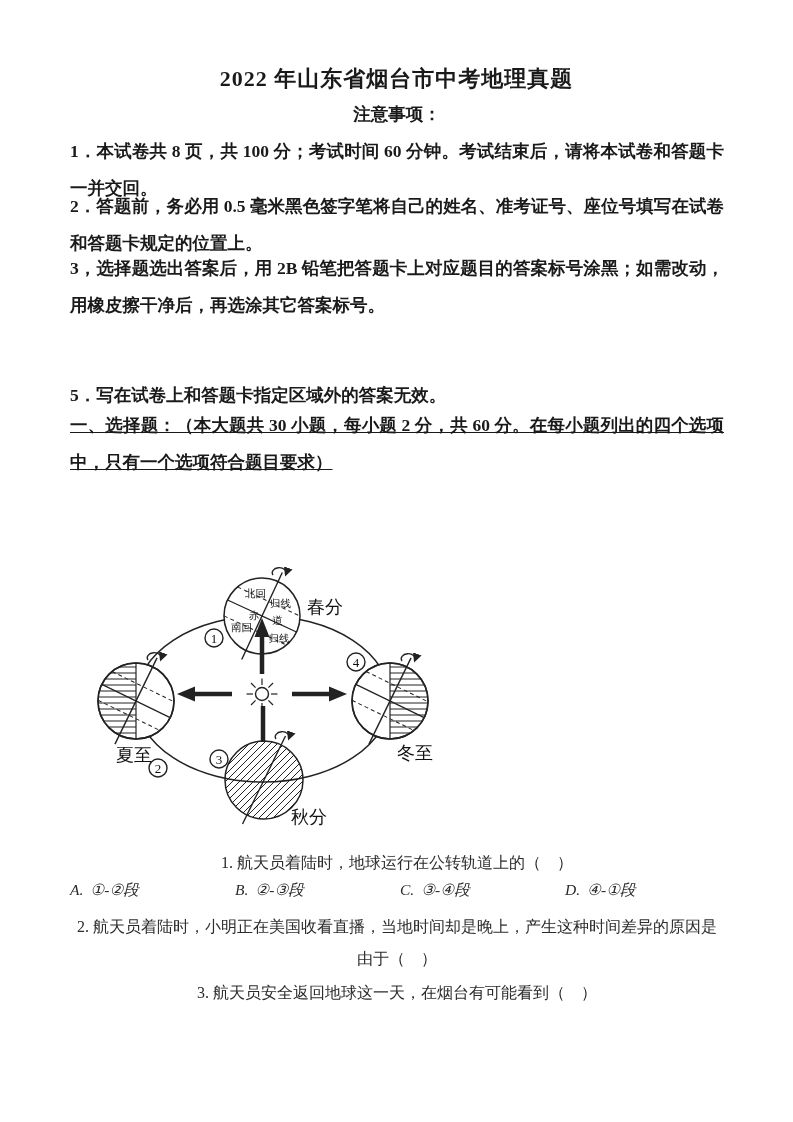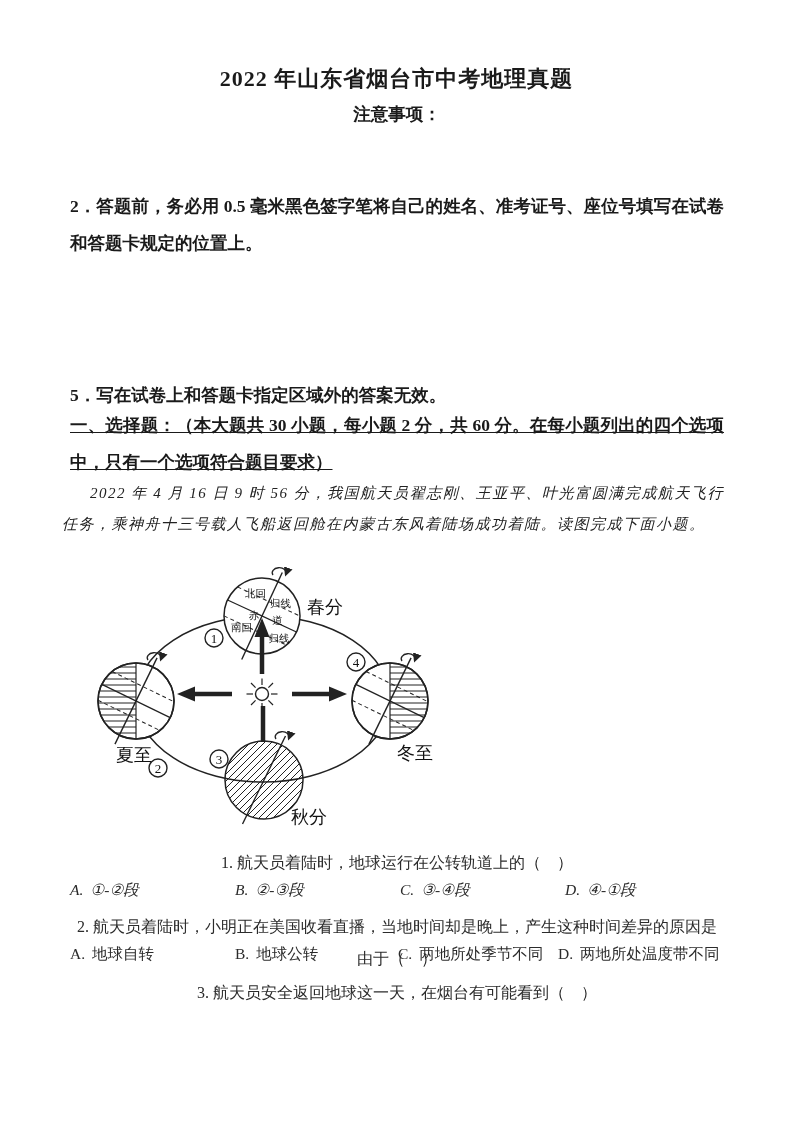--- a/index.html
+++ b/index.html
@@ -29,26 +29,27 @@
   svg text{font-family:"Liberation Serif","DejaVu Serif",serif;fill:#111;}
 </style>
 </head>
 <body>
 
 <div class="page">
 
   <div class="page-title">2022 年山东省烟台市中考地理真题</div>
 
   <div class="blk notice-head" style="top:102px;">注意事项：</div>
+  <div class="blk notice" style="top:133px;">1．本试卷共 8 页，共 100 分；考试时间 60 分钟。考试结束后，请将本试卷和答题卡一并交回。</div>
   <div class="blk notice" style="top:188px;">2．答题前，务必用 0.5 毫米黑色签字笔将自己的姓名、准考证号、座位号填写在试卷和答题卡规定的位置上。</div>
+  <div class="blk notice" style="top:250px;">3，选择题选出答案后，用 2B 铅笔把答题卡上对应题目的答案标号涂黑；如需改动，用橡皮擦干净后，再选涂其它答案标号。</div>
   <div class="blk notice" style="top:377px;">5．写在试卷上和答题卡指定区域外的答案无效。</div>
 
   <div class="blk section-head" style="top:407px;">一、选择题：（本大题共 30 小题，每小题 2 分，共 60 分。在每小题列出的四个选项中，只有一个选项符合题目要求）</div>
 
-  <div class="blk passage" style="top:478px;">2022 年 4 月 16 日 9 时 56 分，我国航天员翟志刚、王亚平、叶光富圆满完成航天飞行任务，乘神舟十三号载人飞船返回舱在内蒙古东风着陆场成功着陆。读图完成下面小题。</div>
 
   <svg class="diagram" viewBox="0 0 400 290">
     <defs>
       <pattern id="hH" width="6" height="6" patternUnits="userSpaceOnUse">
         <path d="M0,3 H6" stroke="#222" stroke-width="1"></path>
       </pattern>
       <pattern id="hD" width="7" height="7" patternUnits="userSpaceOnUse">
         <path d="M-1,8 L8,-1" stroke="#222" stroke-width="1"></path>
         <path d="M3,11 L11,3" stroke="#222" stroke-width="1"></path>
       </pattern>
@@ -169,25 +170,19 @@
     <span class="opt o1"><span class="ol">A.</span><span>①-②段</span></span>
     <span class="opt o2"><span class="ol">B.</span><span>②-③段</span></span>
     <span class="opt o3"><span class="ol">C.</span><span>③-④段</span></span>
     <span class="opt o4"><span class="ol">D.</span><span>④-①段</span></span>
   </div>
 
   <div class="blk question" style="top:911px;">
     <span>2.</span>
     <span>航天员着陆时，小明正在美国收看直播，当地时间却是晚上，产生这种时间差异的原因是由于（　）</span>
   </div>
-  <div class="opts" style="top:944px;">
-    <span class="opt o1"><span class="ol">A.</span><span>地球自转</span></span>
-    <span class="opt o2"><span class="ol">B.</span><span>地球公转</span></span>
-    <span class="opt o3"><span class="ol">C.</span><span>两地所处季节不同</span></span>
-    <span class="opt o4"><span class="ol">D.</span><span>两地所处温度带不同</span></span>
-  </div>
 
   <div class="blk question" style="top:977px;">
     <span>3.</span>
     <span>航天员安全返回地球这一天，在烟台有可能看到（　）</span>
   </div>
 
 </div>
 
 </body></html>

